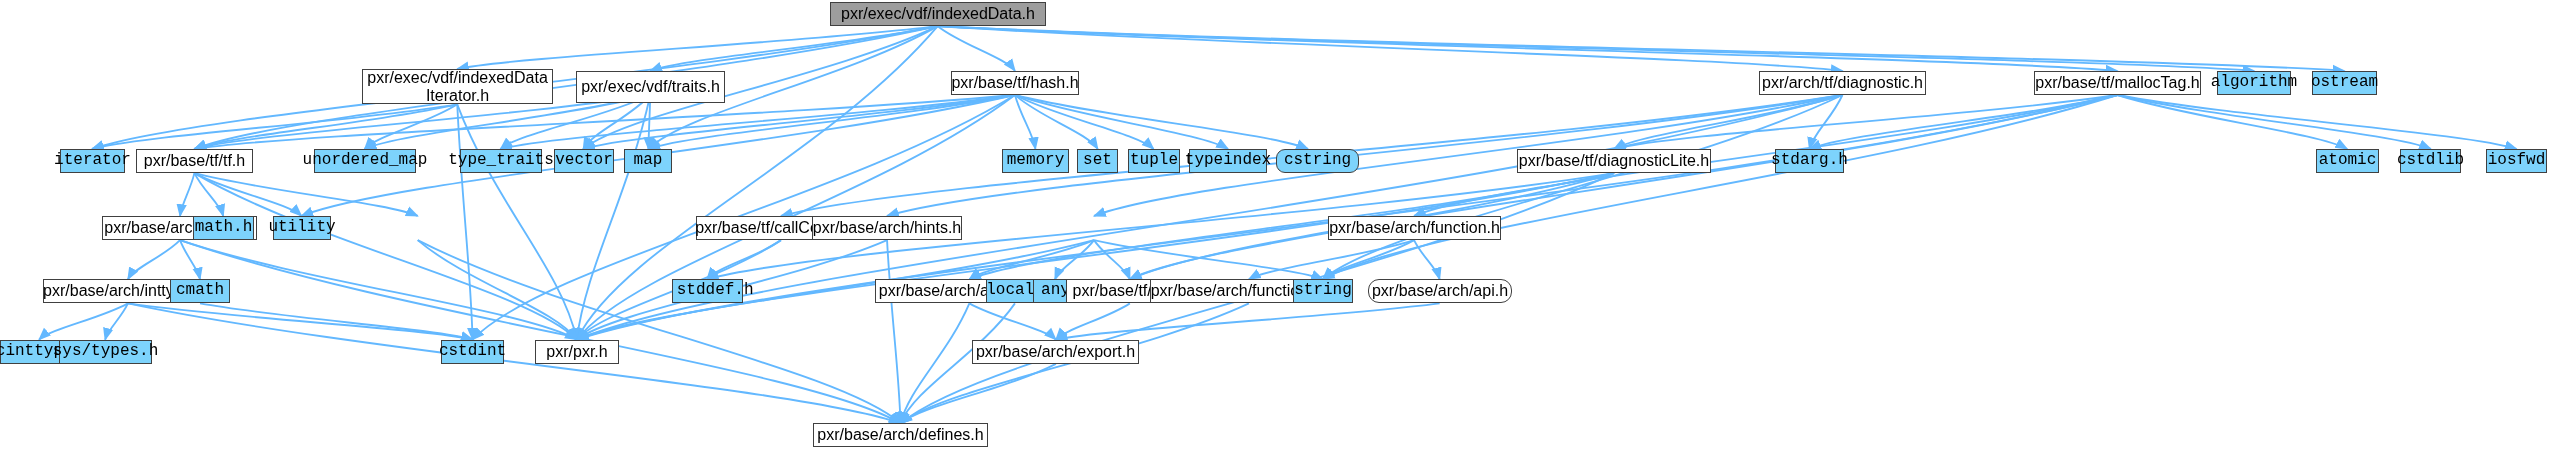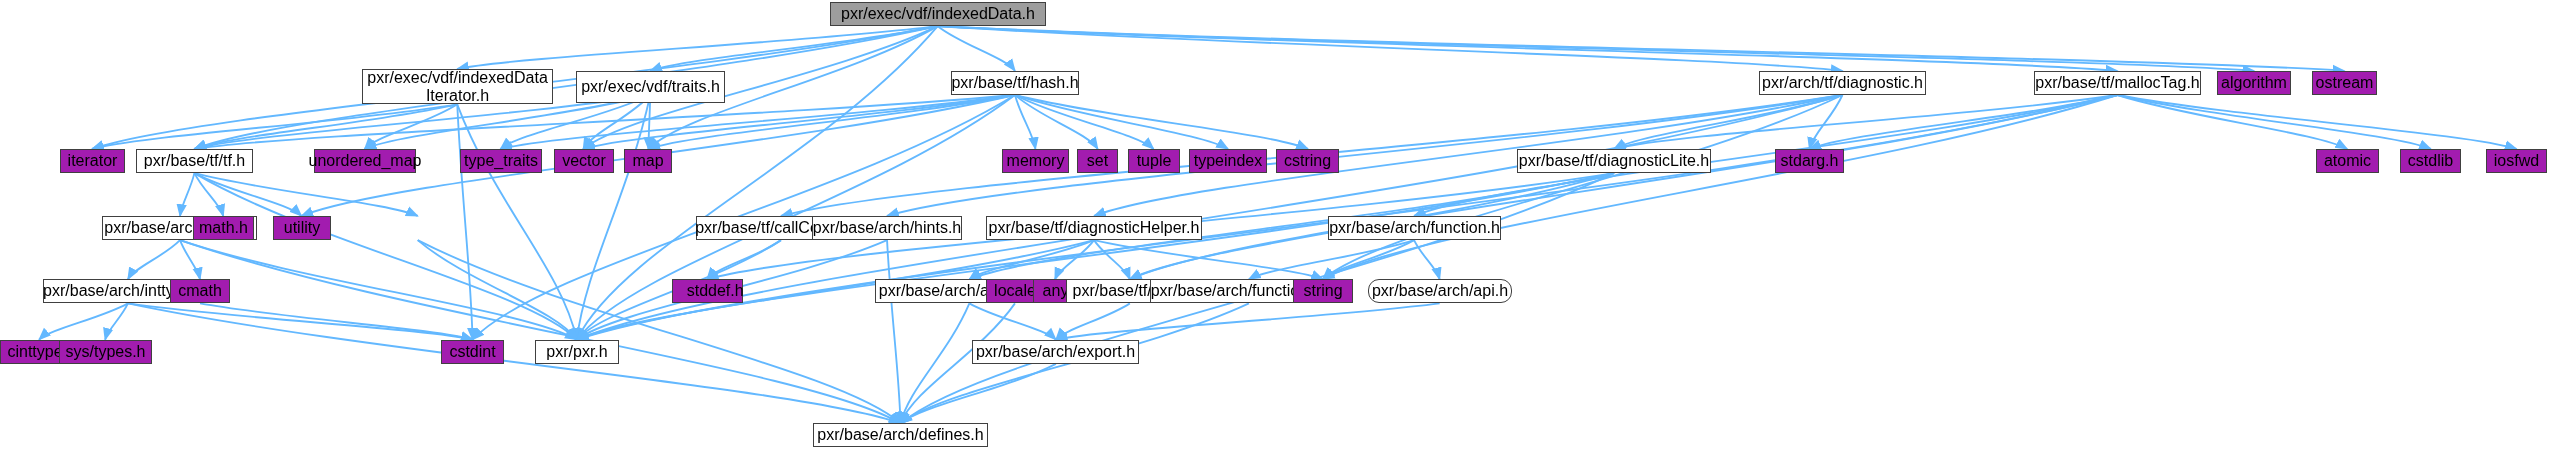--- a/index.html
+++ b/index.html
@@ -3,21 +3,21 @@
 <meta charset="utf-8">
 <style>
   html,body{margin:0;padding:0;background:#ffffff;}
   #graph{position:relative;width:2576px;height:457px;overflow:hidden;
          font-family:"Liberation Sans","DejaVu Sans",sans-serif;background:#fff;}
   #edges{position:absolute;left:0;top:0;width:2576px;height:457px;}
   .node{position:absolute;box-sizing:border-box;border:0.9px solid #404040;
         display:flex;align-items:center;justify-content:center;text-align:center;
         font-size:16px;color:#000;line-height:1.08;white-space:pre-line;
         padding:0 4.7px;}
-  .node.sys{background:#a21caf;}
+  .node.sys{background:#7dd3fc;font-family:Liberation Mono, monospace;}
   .node.hdr{background:#ffffff;}
   .node.root{background:#9d9d9d;border-color:#404040;}
 </style>
 </head>
 <body>
 
 <div id="graph">
   <svg id="edges" viewBox="0 0 2769 491" width="2576" height="457">
       <defs>
         <marker id="arrow" viewBox="0 0 10 10" refX="9" refY="5" markerWidth="7" markerHeight="7" orient="auto-start-reverse">
@@ -128,32 +128,31 @@
     <div class="node sys" style="left: 60px; top: 149px; width: 65px; height: 24px;">iterator</div>
     <div class="node hdr" style="left: 136px; top: 149px; width: 117px; height: 24px;">pxr/base/tf/tf.h</div>
     <div class="node sys" style="left: 314px; top: 149px; width: 102px; height: 24px;">unordered_map</div>
     <div class="node sys" style="left: 460px; top: 149px; width: 82px; height: 24px;">type_traits</div>
     <div class="node sys" style="left: 554px; top: 149px; width: 60px; height: 24px;">vector</div>
     <div class="node sys" style="left: 624px; top: 149px; width: 48px; height: 24px;">map</div>
     <div class="node sys" style="left: 1002px; top: 149px; width: 67px; height: 24px;">memory</div>
     <div class="node sys" style="left: 1077px; top: 149px; width: 41px; height: 24px;">set</div>
     <div class="node sys" style="left: 1128px; top: 149px; width: 52px; height: 24px;">tuple</div>
     <div class="node sys" style="left: 1189px; top: 149px; width: 78px; height: 24px;">typeindex</div>
-    <div class="node sys" style="left: 1276px; top: 149px; width: 63px; height: 24px;">cstring</div>
+    <div class="node sys" style="left: 1276px; top: 149px; width: 83px; height: 24px; border-radius: 9px;">cstring</div>
     <div class="node hdr" style="left: 1517px; top: 149px; width: 194px; height: 24px;">pxr/base/tf/diagnosticLite.h</div>
     <div class="node sys" style="left: 1775px; top: 149px; width: 69px; height: 24px;">stdarg.h</div>
     <div class="node sys" style="left: 2316px; top: 149px; width: 63px; height: 24px;">atomic</div>
     <div class="node sys" style="left: 2400px; top: 149px; width: 61px; height: 24px;">cstdlib</div>
     <div class="node sys" style="left: 2486px; top: 149px; width: 61px; height: 24px;">iosfwd</div>
     <div class="node hdr" style="left: 102px; top: 216px; width: 155px; height: 24px;">pxr/base/arch/math.h</div>
     <div class="node sys" style="left: 193px; top: 216px; width: 61px; height: 24px;">math.h</div>
     <div class="node sys" style="left: 273px; top: 216px; width: 58px; height: 24px;">utility</div>
     <div class="node hdr" style="left: 696px; top: 216px; width: 170px; height: 24px;">pxr/base/tf/callContext.h</div>
     <div class="node hdr" style="left: 812px; top: 216px; width: 150px; height: 24px;">pxr/base/arch/hints.h</div>
-    <div class="node hdr" style="left: 986px; top: 216px; width: 216px; height: 24px;">pxr/base/tf/diagnosticHelper.h</div>
     <div class="node hdr" style="left: 1328px; top: 216px; width: 173px; height: 24px;">pxr/base/arch/function.h</div>
     <div class="node hdr" style="left: 43px; top: 279px; width: 170px; height: 24px;">pxr/base/arch/inttypes.h</div>
     <div class="node sys" style="left: 170px; top: 279px; width: 60px; height: 24px;">cmath</div>
     <div class="node sys" style="left: 672px; top: 279px; width: 71px; height: 24px; padding-left: 20px;">stddef.h</div>
     <div class="node hdr" style="left: 875px; top: 279px; width: 188px; height: 24px;">pxr/base/arch/attributes.h</div>
     <div class="node sys" style="left: 986px; top: 279px; width: 58px; height: 24px;">locale</div>
     <div class="node sys" style="left: 1033px; top: 279px; width: 45px; height: 24px;">any</div>
     <div class="node hdr" style="left: 1066px; top: 279px; width: 127px; height: 24px;">pxr/base/tf/api.h</div>
     <div class="node hdr" style="left: 1150px; top: 279px; width: 198px; height: 24px;">pxr/base/arch/functionLite.h</div>
     <div class="node sys" style="left: 1293px; top: 279px; width: 60px; height: 24px;">string</div>

